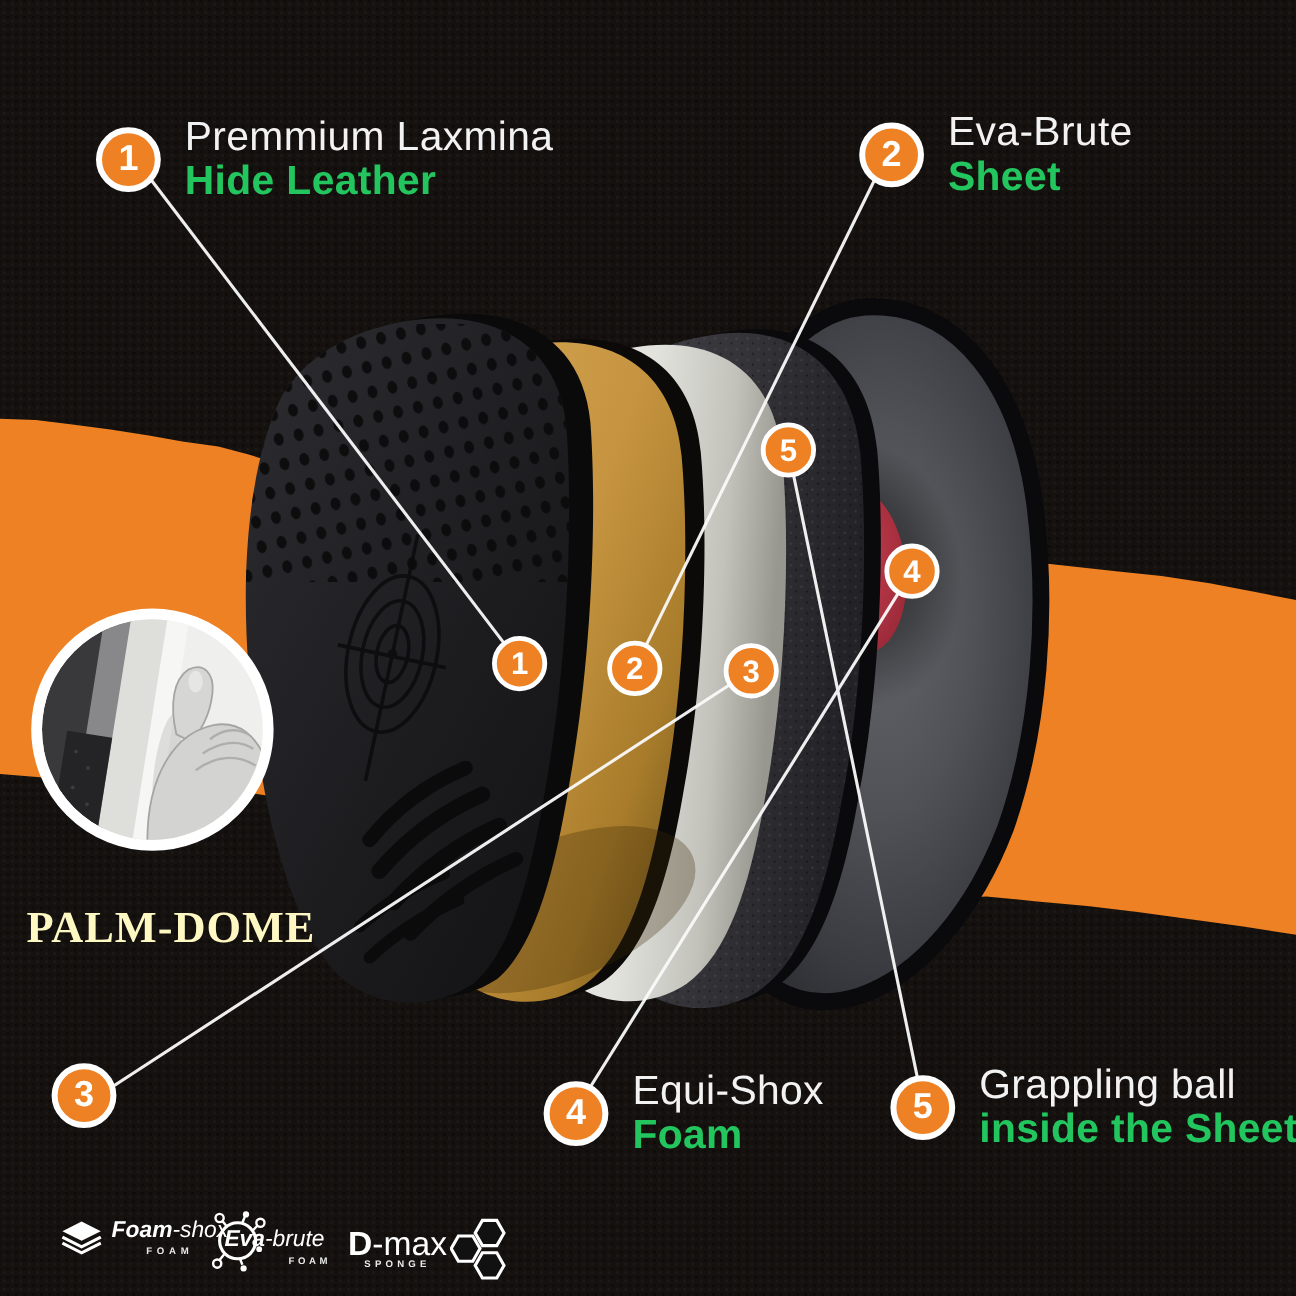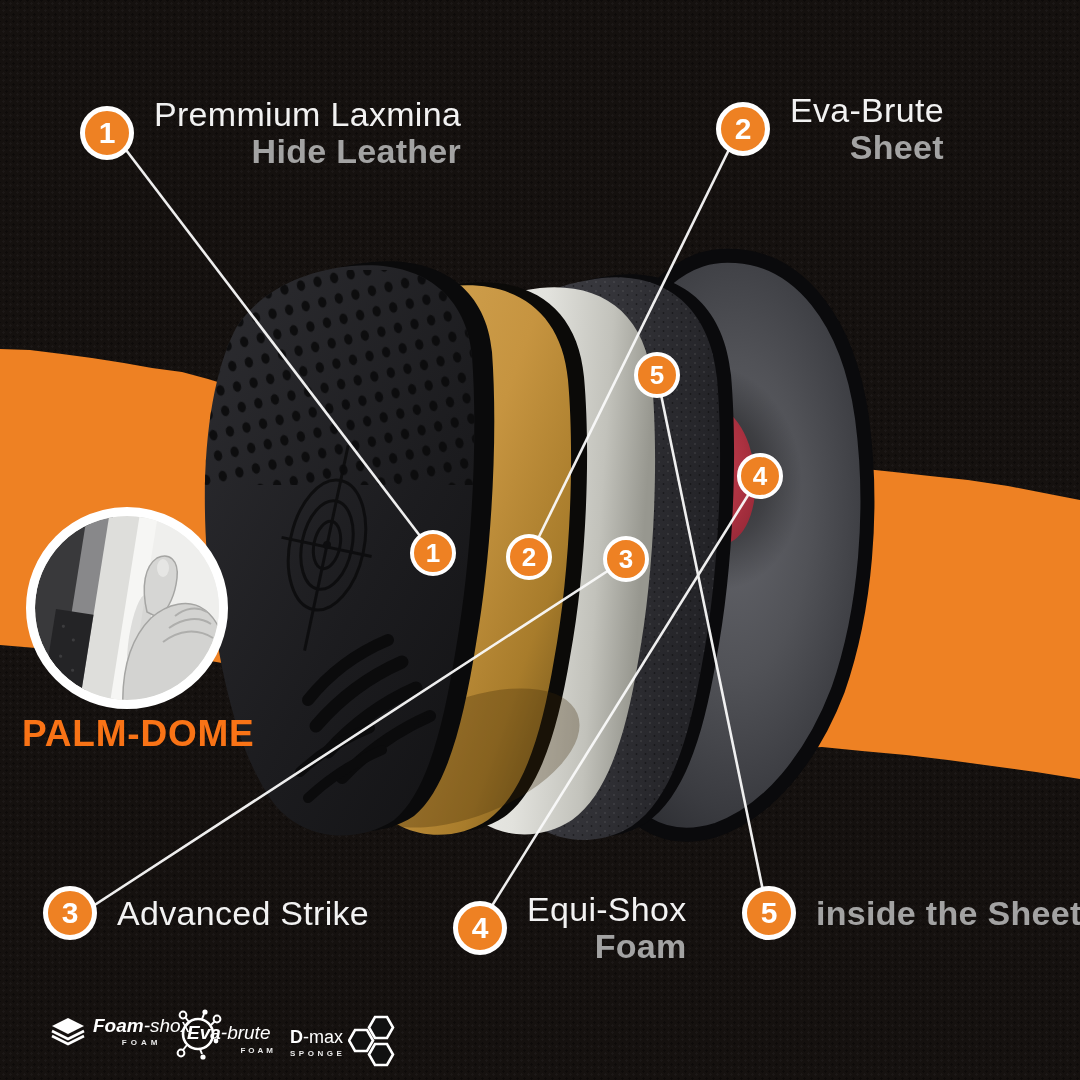--- a/index.html
+++ b/index.html
@@ -22,56 +22,56 @@
   .z1{z-index:1}.z2{z-index:2}.z3{z-index:3}
 
   
   .callout{position:absolute;display:flex;align-items:center;gap:20px;z-index:5;}
   .badge{
     width:44px;height:44px;border:5px solid #ffffff;border-radius:50%;
     background:#ee8123;color:#fff;font-size:30px;font-weight:bold;
     display:flex;align-items:center;justify-content:center;line-height:1;
     flex:0 0 auto;
   }
-  .ctext{color:#f2f2f2;font-size:34px;line-height:37px;letter-spacing:.3px;white-space:nowrap;text-align:right;}
-  .ctext .t2{font-weight:bold;color:#a3a3a3;}
+  .ctext{color:#f2f2f2;font-size:34px;line-height:37px;letter-spacing:.3px;white-space:nowrap;}
+  .ctext .t2{font-weight:bold;color:#22c55e;}
 
   
   .marker{
     position:absolute;z-index:4;
     width:38px;height:38px;border:4px solid #ffffff;border-radius:50%;
     background:#ee8123;color:#fff;font-size:26px;font-weight:bold;
     display:flex;align-items:center;justify-content:center;line-height:1;
   }
 
   
   .inset{
     position:absolute;left:26px;top:507px;z-index:4;
     width:184px;height:184px;border:9px solid #ffffff;border-radius:50%;
     overflow:hidden;background:#efefed;
   }
   .inset-label{
-    position:absolute;left:22px;top:713px;z-index:5;
-    color:#f97316;font-size:37px;font-weight:bold;letter-spacing:.8px;
+    position:absolute;left:22px;top:752px;z-index:5;
+    color:#fef9c3;font-size:37px;font-weight:bold;letter-spacing:.8px;font-family:Liberation Serif, serif;
   }
 
   
   .logo{position:absolute;z-index:5;color:#fff;}
   .logo .nrow{font-size:19px;line-height:20px;white-space:nowrap;}
   .logo .nb{font-weight:800;}
   .logo .nl{font-weight:300;}
   .logo .tag{font-size:8px;letter-spacing:4px;font-weight:bold;color:#e9e9e9;text-align:center;margin-top:2px;}
   .logo-equishox{left:50px;top:1016px;display:flex;align-items:center;gap:7px;}
   .logo-equishox .nrow,.logo-evabrute .nrow{font-style:italic;}
   .logo-evabrute{left:176px;top:1006px;width:104px;height:58px;}
   .logo-evabrute .nrow{position:absolute;left:11px;top:17px;}
   .logo-evabrute .tag{position:absolute;right:4px;top:38px;letter-spacing:3px;}
   .logo-evabrute svg{position:absolute;left:0;top:2px;}
   .logo-dmax{left:290px;top:1014px;display:flex;align-items:center;gap:3px;}
-  .logo-dmax .nrow{font-size:18px;}
+  .logo-dmax .nrow{font-size:28px;}
 </style>
 </head>
 <body>
 
 <div class="stage">
 
   <svg class="layer z1" width="1080" height="1080" viewBox="0 0 1080 1080">
     <path fill="#ee8123" d="M0,349 L30,350 62,354 92,358 124,363 152,368 182,372 208,379 234,387 256,398
          270,414 276,448 276,520 272,586 264,632 251,656 222,663 188,657 152,652
          112,649 72,650 36,648 0,645 Z"></path>
@@ -265,37 +265,37 @@
     <div class="ctext">
         <div class="t1">Eva-Brute</div>
         <div class="t2">Sheet</div>
       </div>
   </div>
   <div class="callout" style="left:43px;top:886px;">
     <div class="badge">
         <span>3</span>
       </div>
     <div class="ctext">
-        <div class="t1">Advanced Strike</div>
       </div>
   </div>
   <div class="callout" style="left:453px;top:891px;">
     <div class="badge">
         <span>4</span>
       </div>
     <div class="ctext">
         <div class="t1">Equi-Shox</div>
         <div class="t2">Foam</div>
       </div>
   </div>
   <div class="callout" style="left:742px;top:886px;">
     <div class="badge">
         <span>5</span>
       </div>
     <div class="ctext">
+        <div class="t1">Grappling ball</div>
         <div class="t2">inside the Sheet</div>
       </div>
   </div>
 
   <div class="inset">
     <svg width="184" height="184" viewBox="0 0 184 184">
       <defs>
           <clipPath id="insetClip">
             <circle cx="92" cy="92" r="92"></circle>
           </clipPath>

